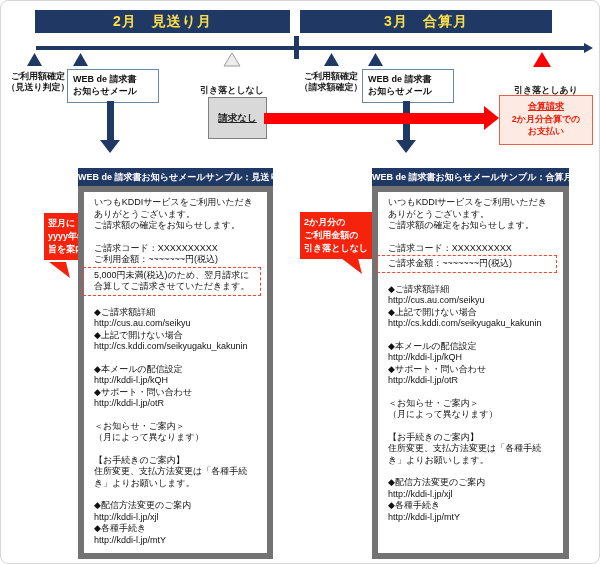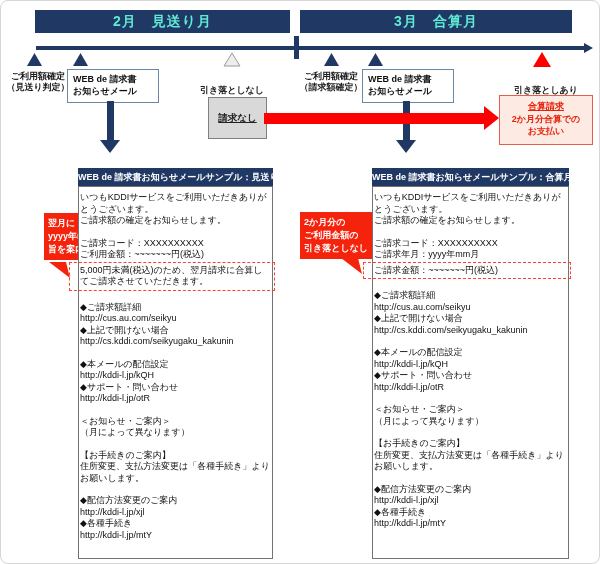--- a/index.html
+++ b/index.html
@@ -1,23 +1,23 @@
 <!DOCTYPE html>
 <html><head>
 <meta charset="utf-8">
 <style>
   html,body{margin:0;padding:0;background:#fff;}
   body{font-family:"Liberation Sans","DejaVu Sans",sans-serif;}
   #canvas{position:relative;width:598px;height:562px;background:#fff;border:1px solid #d6d6d6;border-radius:8px;overflow:hidden;}
 
   
-  .phase-bar{position:absolute;top:9px;height:23px;background:#203864;color:#5eead4;
+  .phase-bar{position:absolute;top:9px;height:23px;background:#203864;color:#fde047;
     font-weight:bold;font-size:14px;line-height:23px;text-align:center;letter-spacing:1px;}
   #bar-feb{left:34px;width:255px;}
-  #bar-mar{left:299px;width:272px;}
+  #bar-mar{left:299px;width:252px;}
 
   
   #tl-line{position:absolute;left:35px;top:45px;width:550px;height:4px;background:#203864;}
   #tl-end{position:absolute;left:583px;top:42px;width:0;height:0;
     border-left:9px solid #203864;border-top:5px solid transparent;border-bottom:5px solid transparent;}
   #tl-tick{position:absolute;left:293px;top:35px;width:5px;height:23px;background:#203864;}
 
   .tri{position:absolute;}
   .mlabel{position:absolute;font-size:9px;font-weight:600;line-height:11px;text-align:center;color:#1a1a1a;white-space:nowrap;}
   .webbox{position:absolute;background:#fff;border:1px solid #6b89a6;font-size:9px;font-weight:700;
@@ -48,22 +48,22 @@
     padding:4px 4px;text-align:left;}
   #callout-left{left:7px;top:212px;width:64px;margin-left:36px;}
   #callout-right{left:299px;top:211px;width:68px;}
   .tail{position:absolute;}
 
   
   .email-header{position:absolute;top:167px;height:18px;background:#203864;color:#fff;font-weight:700;
     font-size:9px;line-height:18px;text-align:center;white-space:nowrap;}
   #eh-left{left:77px;width:195px;}
   #eh-right{left:371px;width:197px;}
-  .email-body{position:absolute;top:185px;height:373px;background:#fff;border:1px solid #737373;
-    font-size:9px;line-height:11.5px;color:#111;padding:5px 1px;box-sizing:border-box;}
+  .email-body{position:absolute;top:185px;height:373px;background:#fff;border:6px solid #737373;
+    font-size:9px;line-height:11.5px;color:#111;padding:5px 10px;box-sizing:border-box;}
   #eb-left{left:77px;width:195px;}
   #eb-right{left:371px;width:197px;}
   .block{margin-bottom:11px;}
   .block.tight{margin-bottom:1px;}
   .block.hl{border:1px dashed #ff4030;margin-left:-11px;margin-right:-4px;padding:2px 3px 2px 10px;}
   .line{word-break:break-all;}
 </style>
 </head>
 <body>
 
@@ -204,21 +204,20 @@
   <div class="email-header" id="eh-right">WEB de 請求書お知らせメールサンプル：合算月</div>
   <div class="email-body" id="eb-right">
 
       <div class="block">
         <div class="line">いつもKDDIサービスをご利用いただきありがとうございます。</div>
         <div class="line">ご請求額の確定をお知らせします。</div>
       </div>
 
       <div class="block tight">
         <div class="line">ご請求コード：XXXXXXXXXX</div>
-        <div class="line">ご請求年月：yyyy年mm月</div>
       </div>
 
       <div class="block hl">
         <div class="line">ご請求金額：~~~~~~~円(税込)</div>
       </div>
 
       <div class="block">
         <div class="line">◆ご請求額詳細</div>
         <div class="line">http://cus.au.com/seikyu</div>
         <div class="line">◆上記で開けない場合</div>

